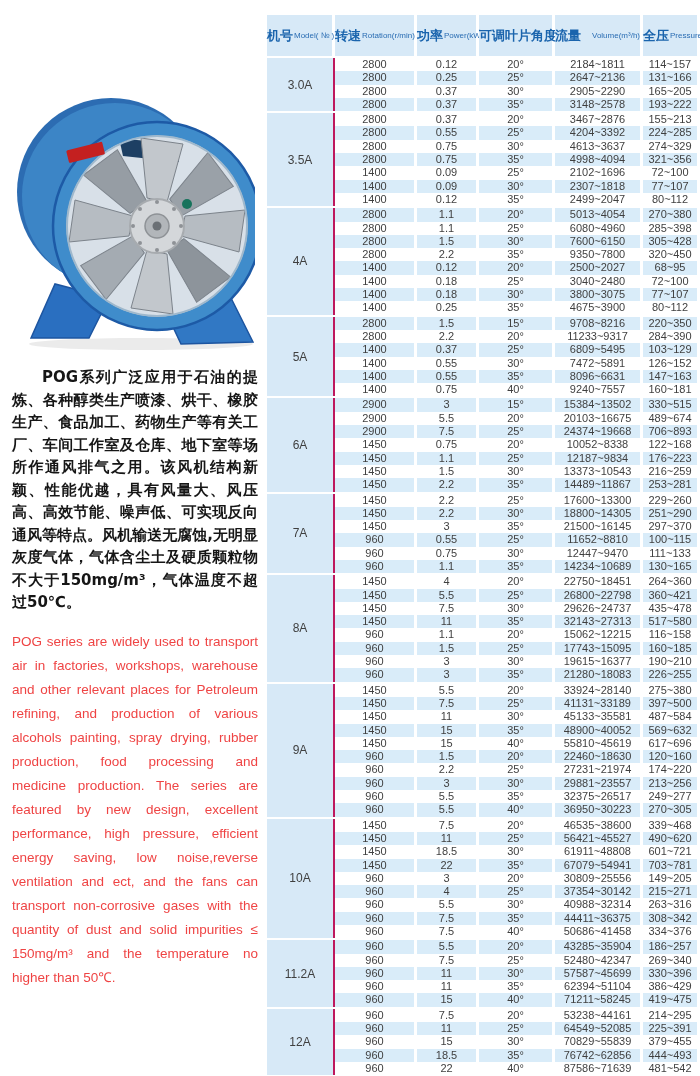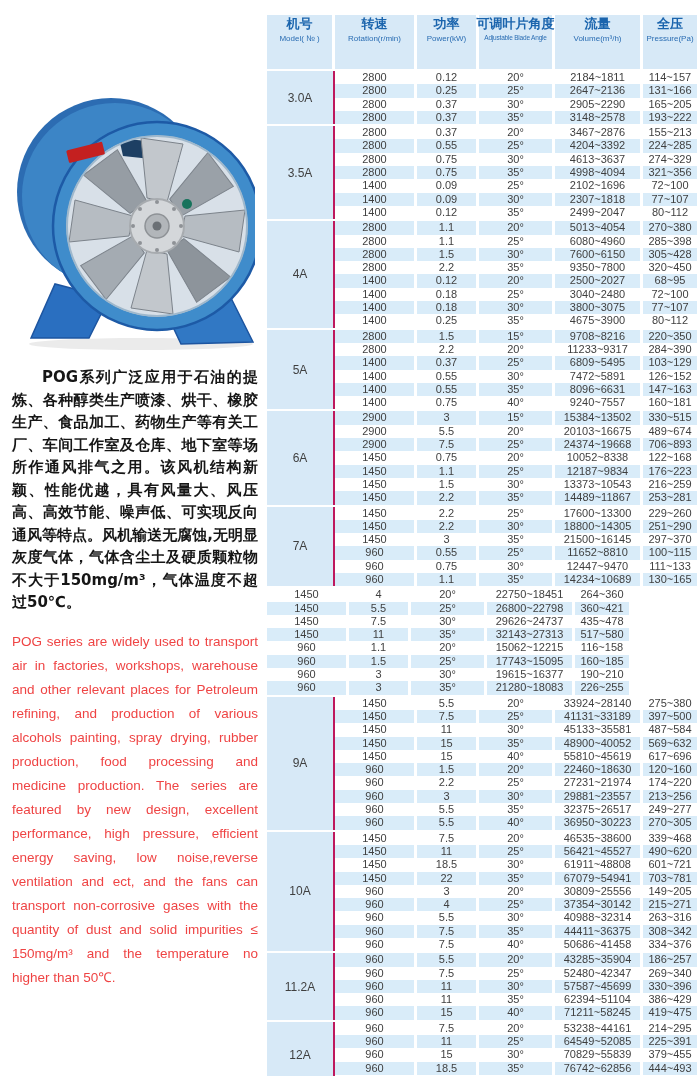--- a/index.html
+++ b/index.html
@@ -11,22 +11,22 @@
   .fan-art{margin:86px auto 0;width:240px;height:268px;}
   .desc-cn{margin:12px 2px 0;font-size:15px;font-weight:700;color:#161616;
            line-height:1.5;text-align:justify;text-indent:2em;
            font-family:"DejaVu Sans",sans-serif;}
   .desc-en{margin:16px 2px 0;font-size:13.5px;color:#ef4444;line-height:1.78;
            text-align:justify;}
 
   
   .spec-table{position:absolute;left:267px;top:15px;width:430px;}
   .thead{display:flex;margin-bottom:2px;}
-  .th{background:#d7e9f7;height:54px;box-sizing:border-box;border-right:3px solid #fff;
-      display:flex;flex-direction:column;align-items:center;justify-content:flex-start;gap:1px;}
+  .th{background:#d7e9f7;height:41px;box-sizing:border-box;border-right:3px solid #fff;
+      display:flex;flex-direction:row;align-items:center;justify-content:space-between;gap:1px;}
   .th:last-child{border-right:none;}
   .th .zh{font-size:13px;font-weight:700;color:#1a64ad;white-space:nowrap;}
   .th .en{font-size:8px;color:#2a6db3;white-space:nowrap;}
   .th.c3 .en{font-size:6.5px;letter-spacing:-.2px;}
   .group{display:flex;margin-bottom:2px;}
   .model-cell{width:68px;background:#d7e9f7;box-sizing:border-box;border-right:2px solid #be185d;
       display:flex;align-items:center;justify-content:center;font-size:12px;color:#3f3f3f;}
   .rows{flex:1;}
   .row{display:flex;height:13.3px;}
   .cell{box-sizing:border-box;border-right:3px solid #fff;font-size:11px;color:#3f3f3f;
@@ -434,20 +434,21 @@
             <div class="row stripe">
               <div class="cell c1">960</div>
               <div class="cell c2">1.1</div>
               <div class="cell c3">35°</div>
               <div class="cell c4">14234~10689</div>
               <div class="cell c5">130~165</div>
             </div>
           </div>
         </div>
         <div class="group">
+          <div class="model-cell c0">8A</div>
           <div class="rows">
             <div class="row">
               <div class="cell c1">1450</div>
               <div class="cell c2">4</div>
               <div class="cell c3">20°</div>
               <div class="cell c4">22750~18451</div>
               <div class="cell c5">264~360</div>
             </div>
             <div class="row stripe">
               <div class="cell c1">1450</div>

